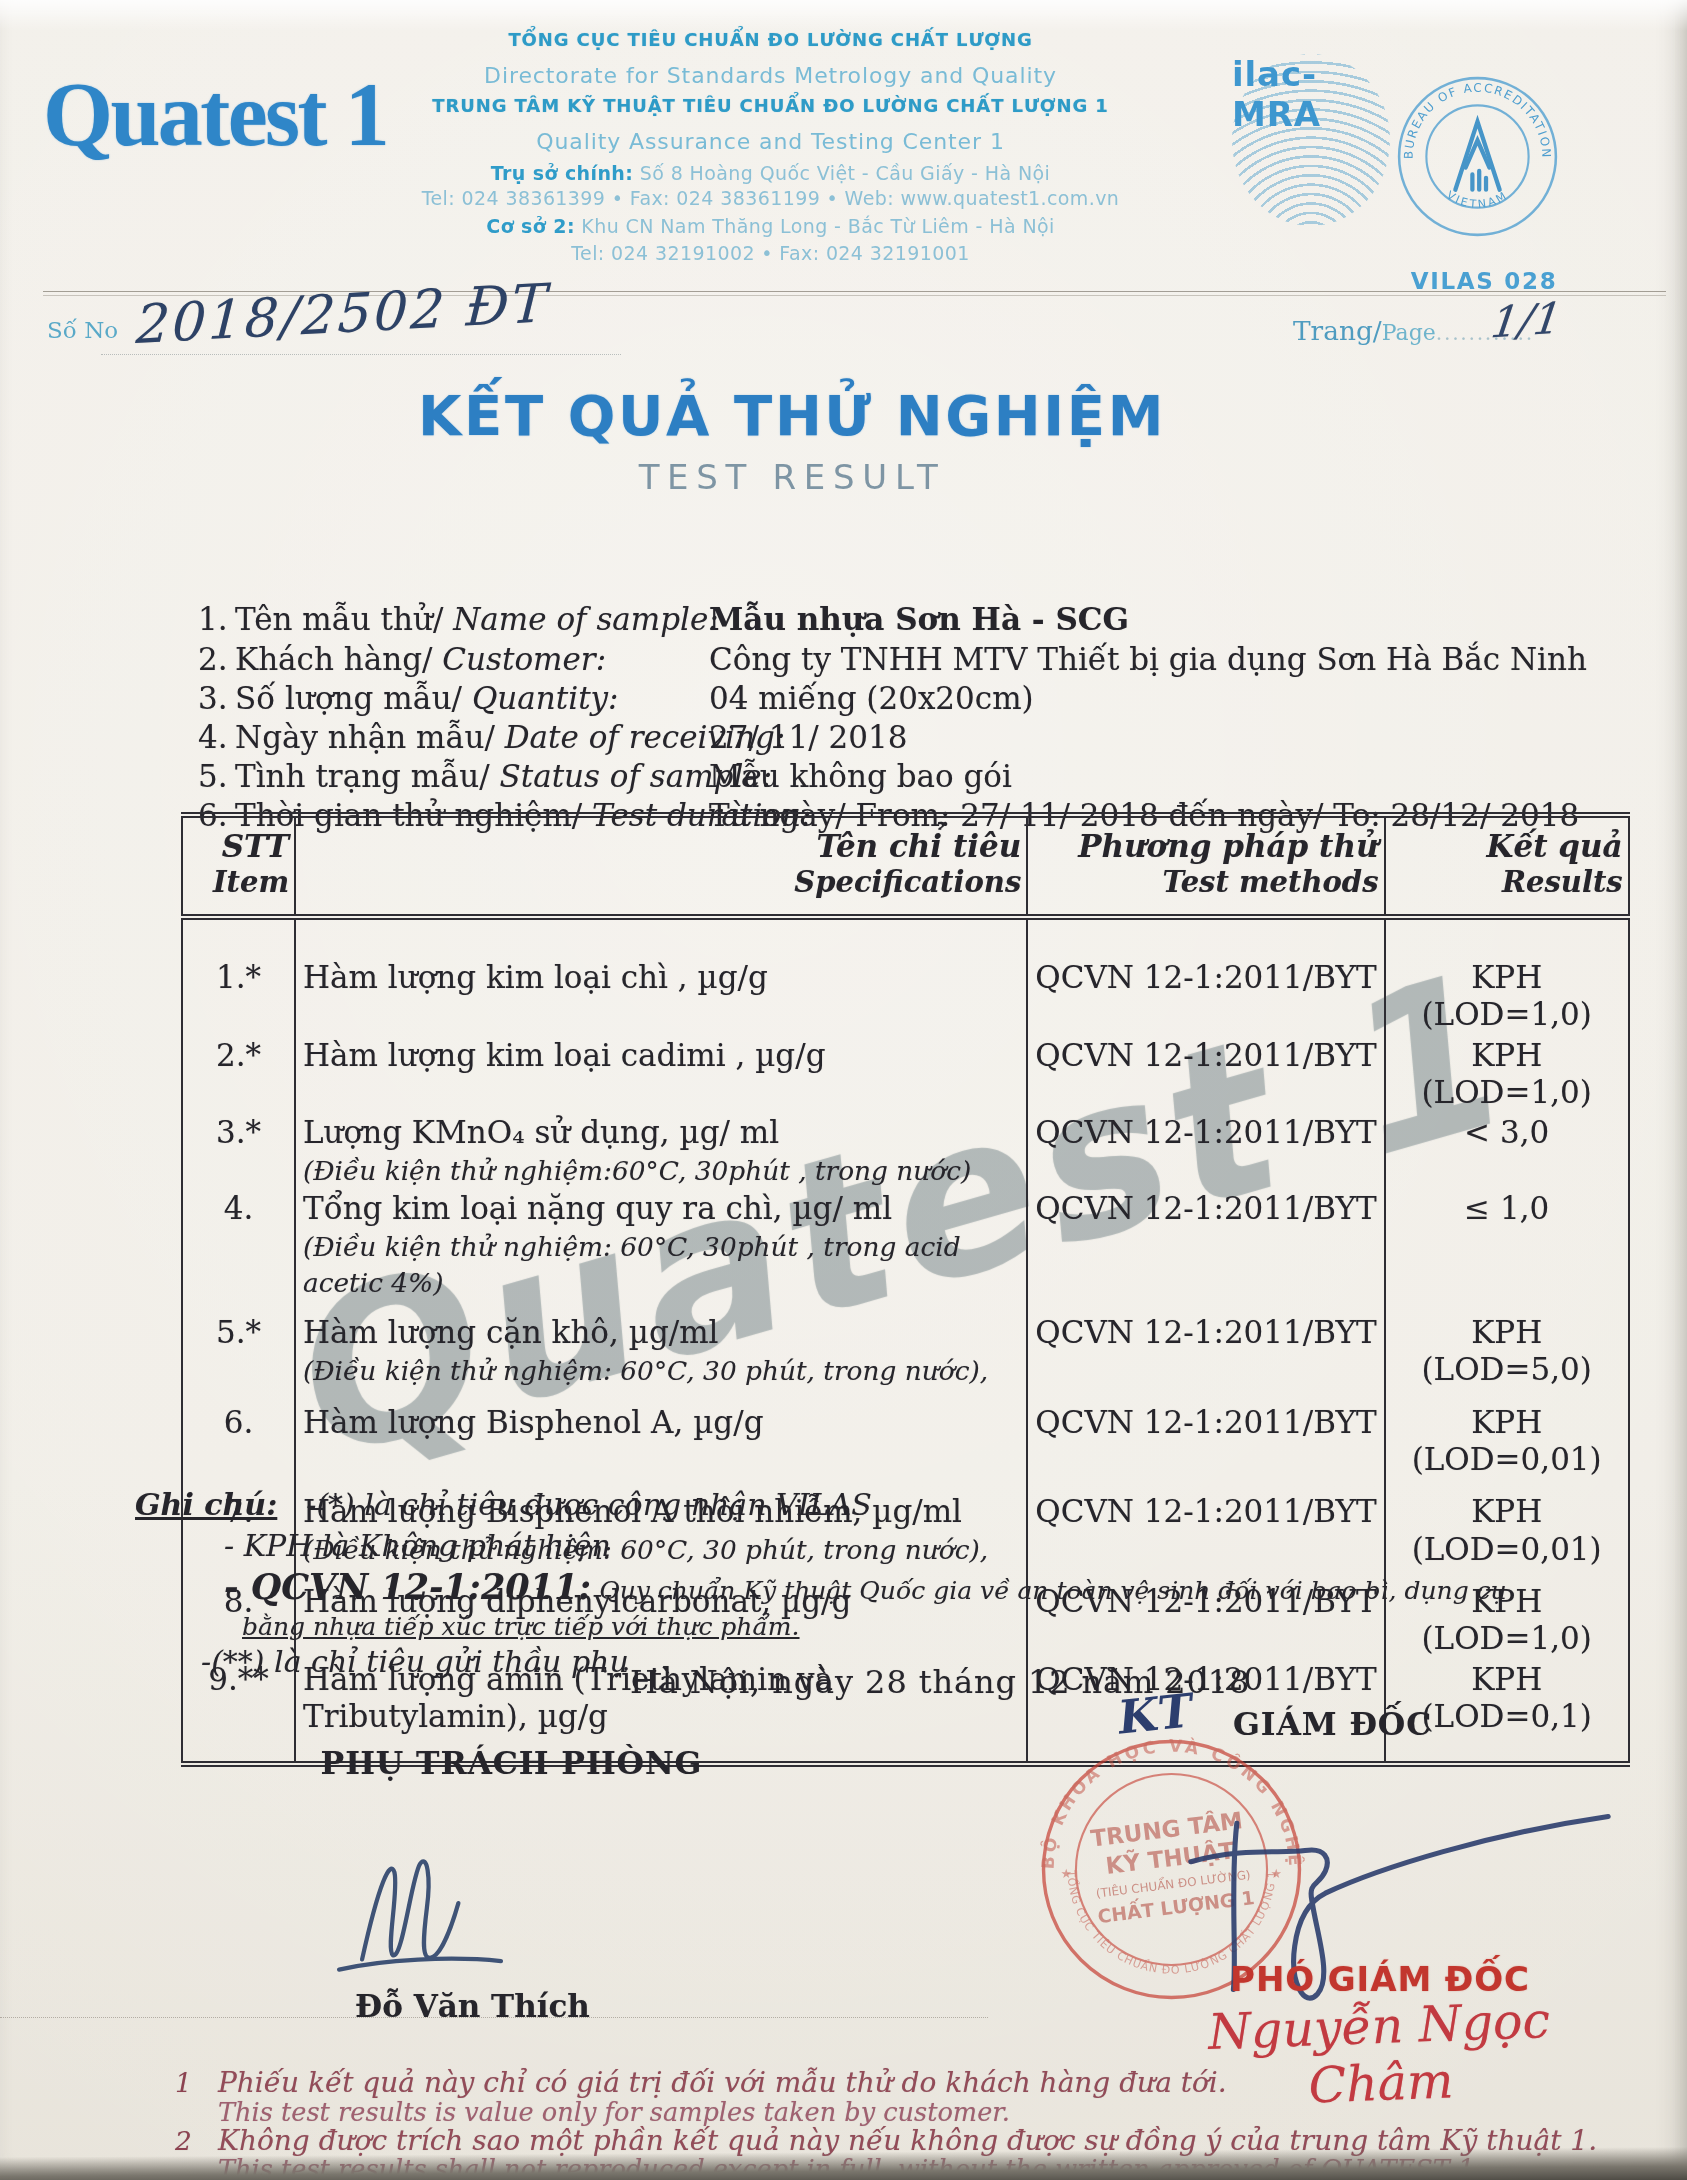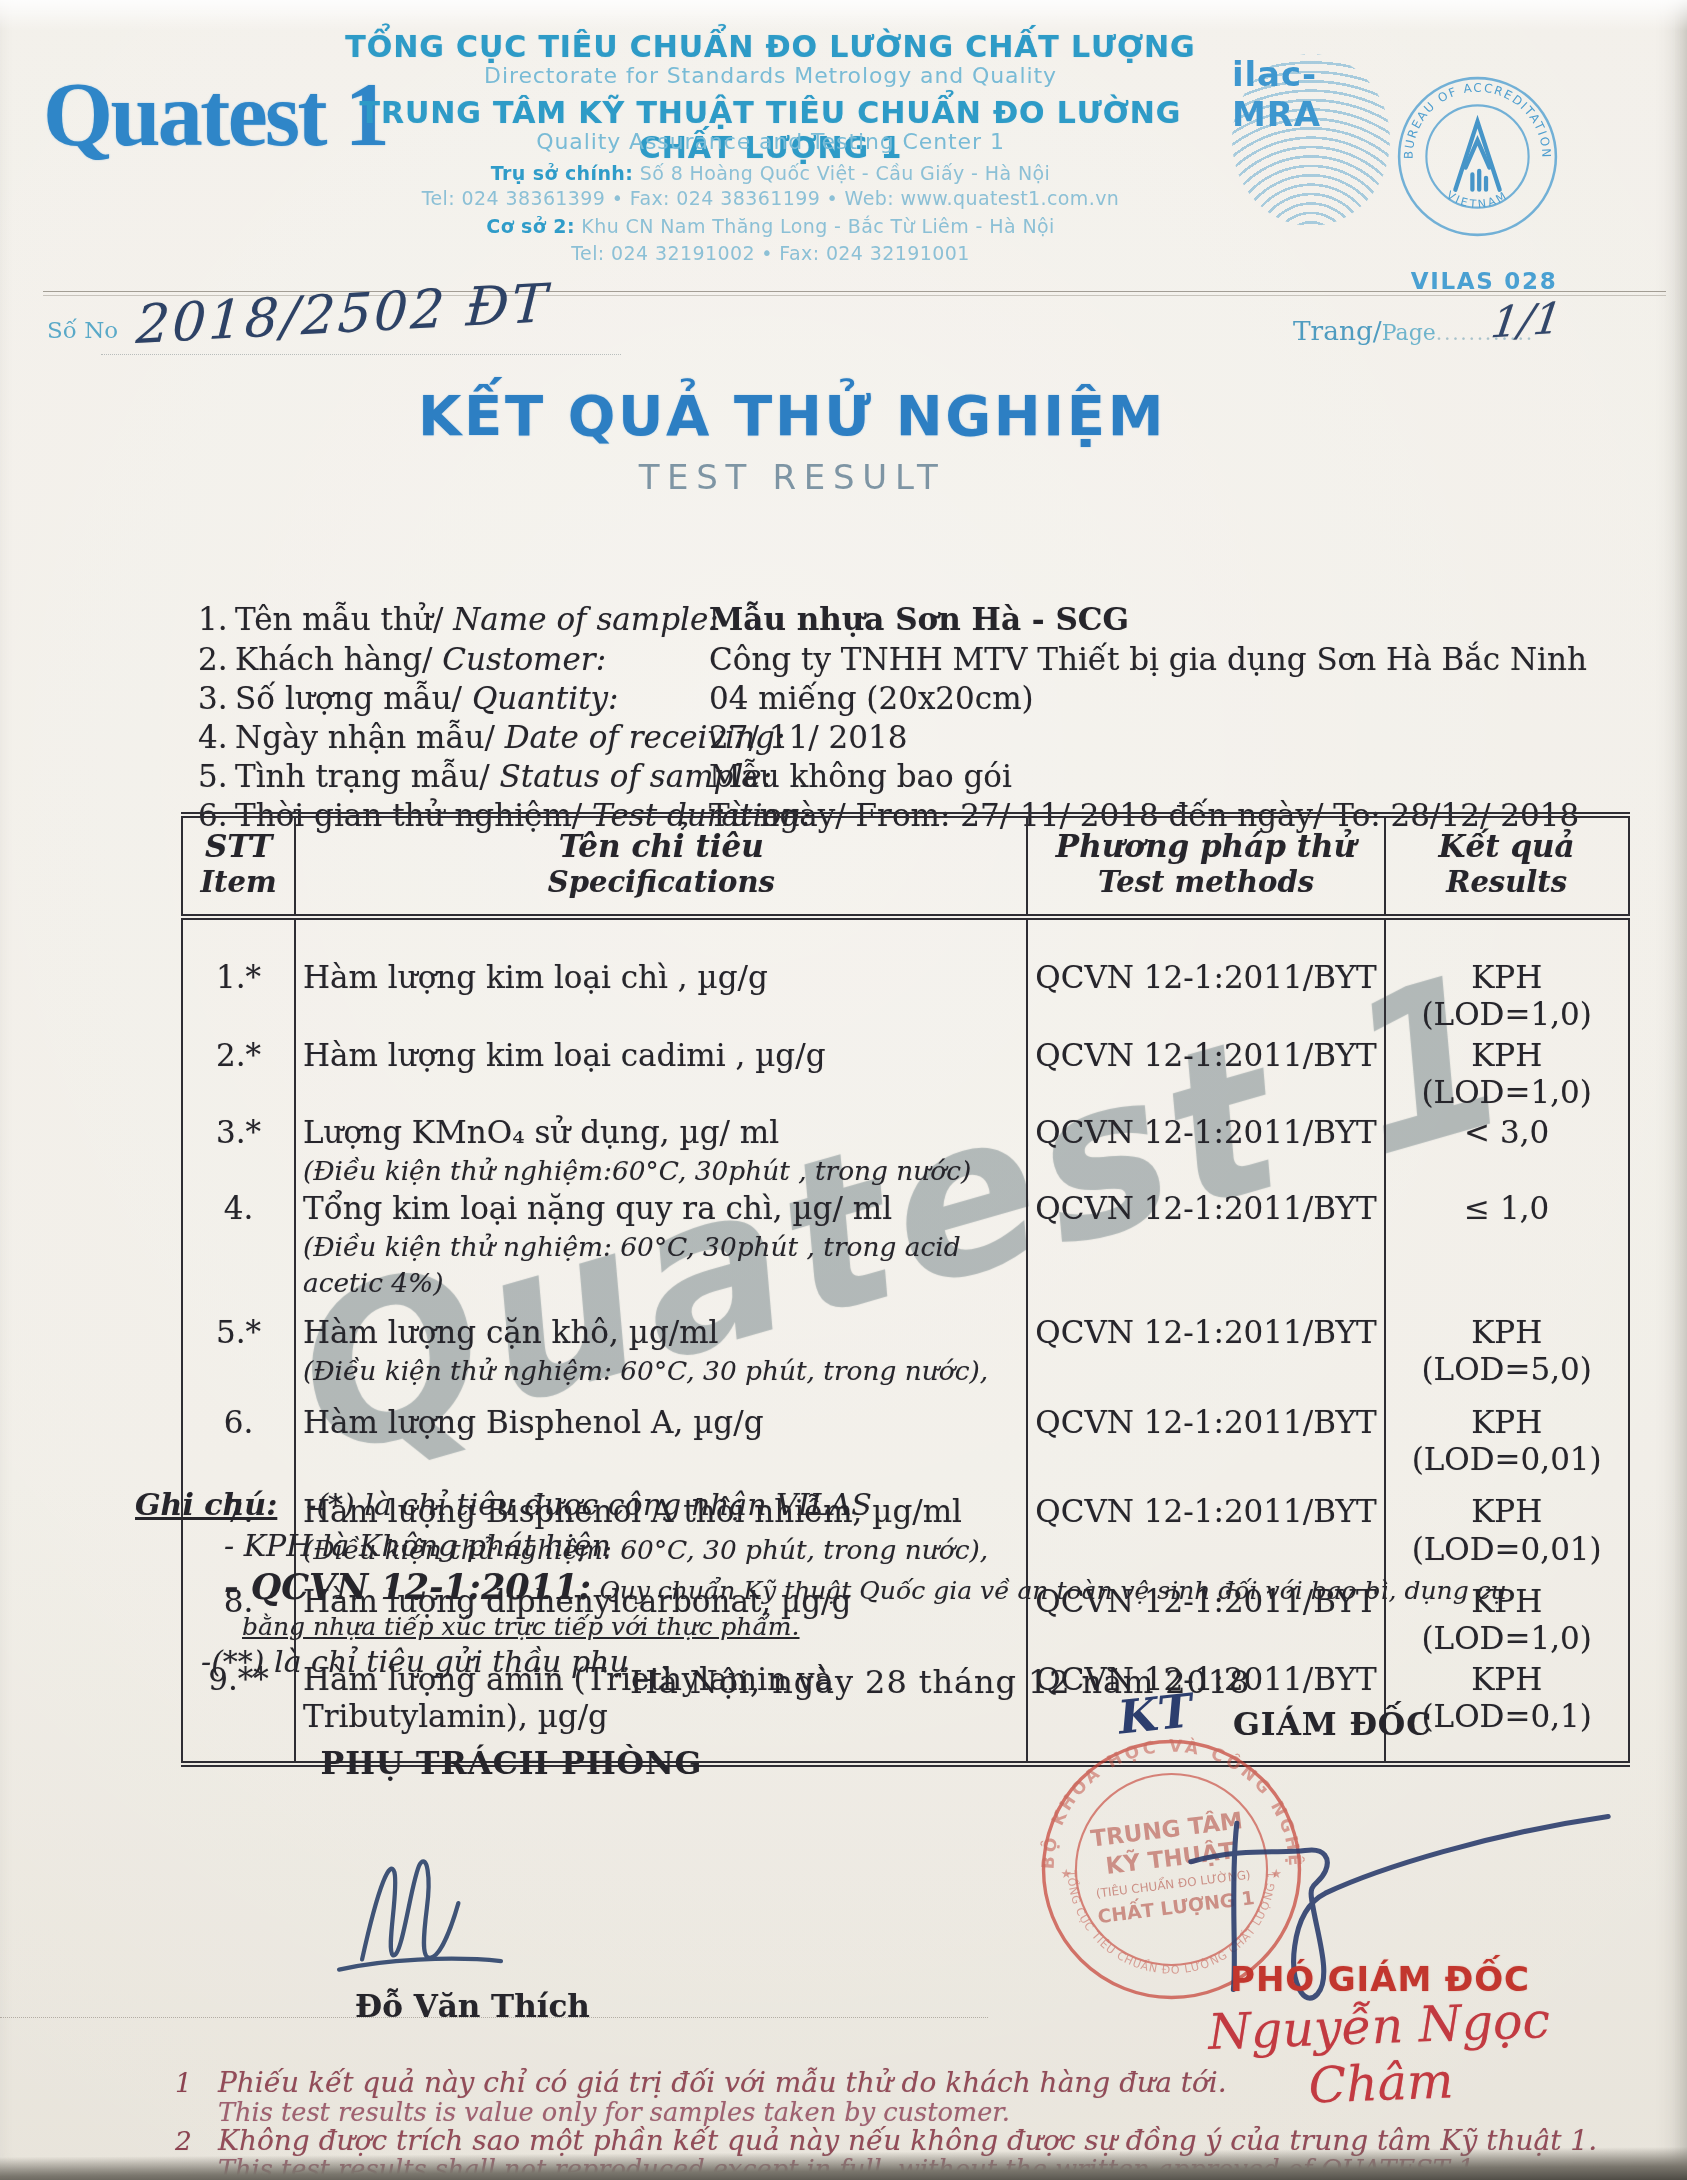--- a/index.html
+++ b/index.html
@@ -11,21 +11,21 @@
     font-family:"DejaVu Serif","Liberation Serif",serif;color:#26252b;}
   .abs{position:absolute;}
   .sans{font-family:"DejaVu Sans","Liberation Sans",sans-serif;}
   .soft{text-shadow:0 0 0.9px rgba(55,55,60,.30);}
 
   
   .logo-quatest{left:43px;top:63px;font-family:"Liberation Serif","DejaVu Serif",serif;
     font-weight:bold;font-size:90px;letter-spacing:-2.6px;color:#2f86c8;text-shadow:0 0 1.7px rgba(47,134,200,.45);}
   .org-col{left:315px;top:0;width:911px;text-align:center;}
   .org-line{position:absolute;left:0;width:100%;}
-  .org-vi{font-weight:bold;color:#2e9bc7;font-size:30px;letter-spacing:0.9px;text-shadow:0 0 0.9px rgba(46,155,199,.5);}
+  .org-vi{font-weight:bold;color:#2e9bc7;font-size:18px;letter-spacing:0.9px;text-shadow:0 0 0.9px rgba(46,155,199,.5);}
   .org-en{color:#79bbd6;font-size:22px;letter-spacing:0.9px;}
   .contact{font-size:19px;color:#8cc0d6;letter-spacing:0.4px;}
   .contact b{color:#2f9cc9;font-weight:bold;}
   .ilac{left:1232px;top:54px;width:158px;height:172px;border-radius:50%;
     background:repeating-radial-gradient(circle at 50% 115%, rgba(90,165,205,.50) 0 2.6px, rgba(240,240,238,0) 2.6px 9.4px);
     filter:blur(0.3px);display:flex;justify-content:center;}
   .ilac span{font-family:"DejaVu Sans",sans-serif;font-weight:bold;font-size:34px;color:#3e97cf;letter-spacing:0.9px;}
   .vilas-label{left:1399px;top:268px;width:170px;text-align:center;font-family:"DejaVu Sans",sans-serif;
     font-weight:bold;font-size:23px;color:#4aa0d2;letter-spacing:1.7px;}
   .hdr-rule{left:43px;top:291px;width:1623px;height:2.6px;border-top:1.7px solid rgba(150,144,134,.85);border-bottom:0.9px solid rgba(170,164,154,.6);}
@@ -49,21 +49,21 @@
   .info-line{left:198px;width:1405px;height:39px;font-size:31px;}
   .info-line .num{display:inline-block;width:37px;}
   .info-line .en{font-style:italic;}
   .info-line .val{position:absolute;left:511px;top:0;white-space:nowrap;}
   .val-bold{font-weight:bold;}
 
   
   .rtable{position:absolute;left:181px;top:812px;width:1397px;border-collapse:collapse;table-layout:fixed;}
   .rtable th,.rtable td{border-left:2.6px solid #2e2d33;border-right:2.6px solid #2e2d33;vertical-align:top;padding:1.7px 6.8px;}
   .rtable{border:2.6px solid #2e2d33;border-top:6px double #2e2d33;border-bottom:6px double #2e2d33;}
-  .rtable thead th{border-bottom:6px double #2e2d33;padding:10.2px 5.1px 13.6px;text-align:center;}
+  .rtable thead th{border-bottom:6px double #2e2d33;padding:10.2px 5.1px 13.6px;text-align:right;}
   .h-vi{font-weight:bold;font-style:italic;font-size:31px;line-height:1.2;}
   .h-en{font-style:italic;font-size:29px;line-height:1.2;}
   .col-stt{width:101px;text-align:center;}
   .col-name{width:720px;padding-left:19px;}
   .col-method{width:345px;text-align:center;}
   .col-result{width:232px;text-align:center;}
   .rtable td{font-size:31px;line-height:1.2;}
   .row-first td{padding-top:39px;}
   .row-last td{padding-bottom:25.6px;}
   .row-gap td{padding-top:13.6px;}

